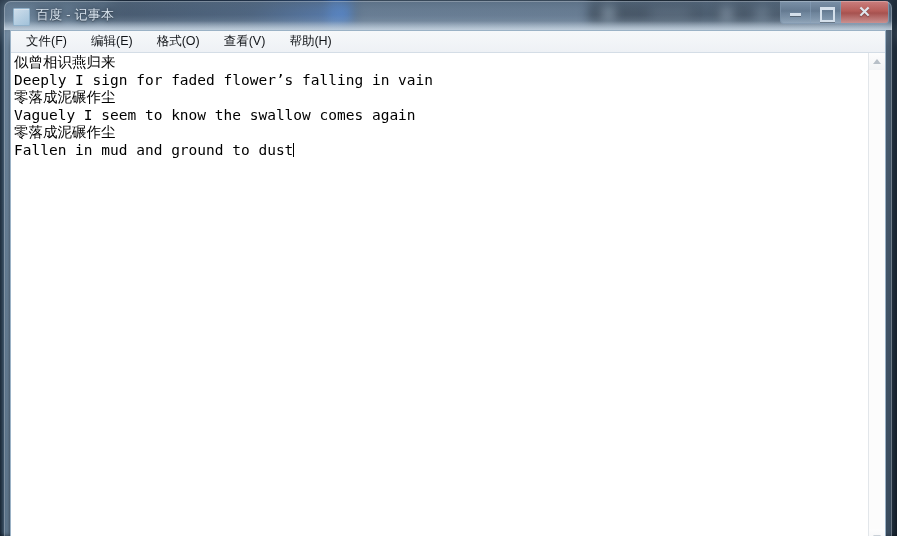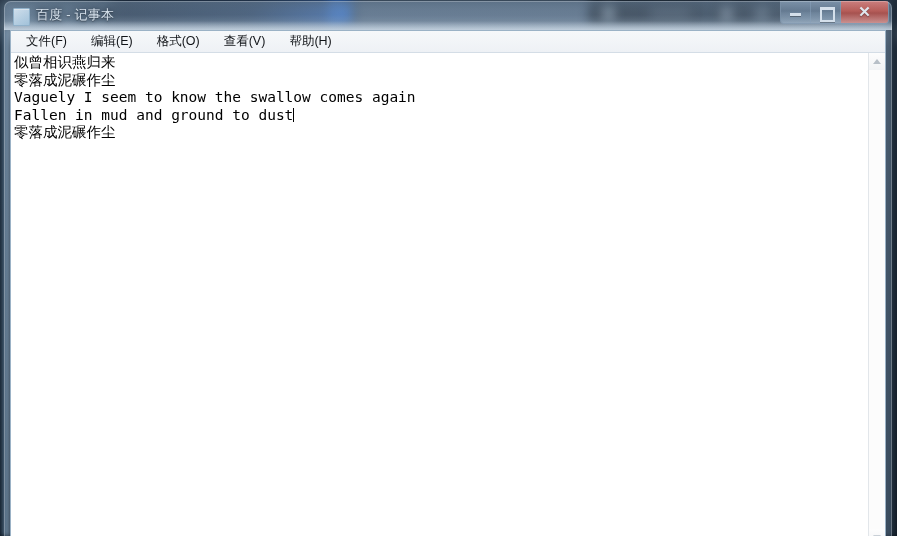--- a/index.html
+++ b/index.html
@@ -286,21 +286,21 @@
 
     <div id="menubar">
       <div class="menu-item">文件(F)</div>
       <div class="menu-item">编辑(E)</div>
       <div class="menu-item">格式(O)</div>
       <div class="menu-item">查看(V)</div>
       <div class="menu-item">帮助(H)</div>
     </div>
 
     <div id="textarea-wrap">
-      <div id="editor"><div>似曾相识燕归来</div><div>零落成泥碾作尘</div><div>Vaguely I seem to know the swallow comes again</div><div>Fallen in mud and ground to dust<span class="caret"></span></div><div>零落成泥碾作尘</div></div>
+      <div id="editor"><div>似曾相识燕归来</div><div>Deeply I sign for faded flower’s falling in vain</div><div>零落成泥碾作尘</div><div>Vaguely I seem to know the swallow comes again</div><div>零落成泥碾作尘</div><div>Fallen in mud and ground to dust<span class="caret"></span></div></div>
     </div>
 
     <div id="vscroll">
       <div id="vscroll-up">
         <span class="arrow-up"></span>
       </div>
       <div id="vscroll-track"></div>
       <div id="vscroll-down">
         <span class="arrow-down"></span>
       </div>

